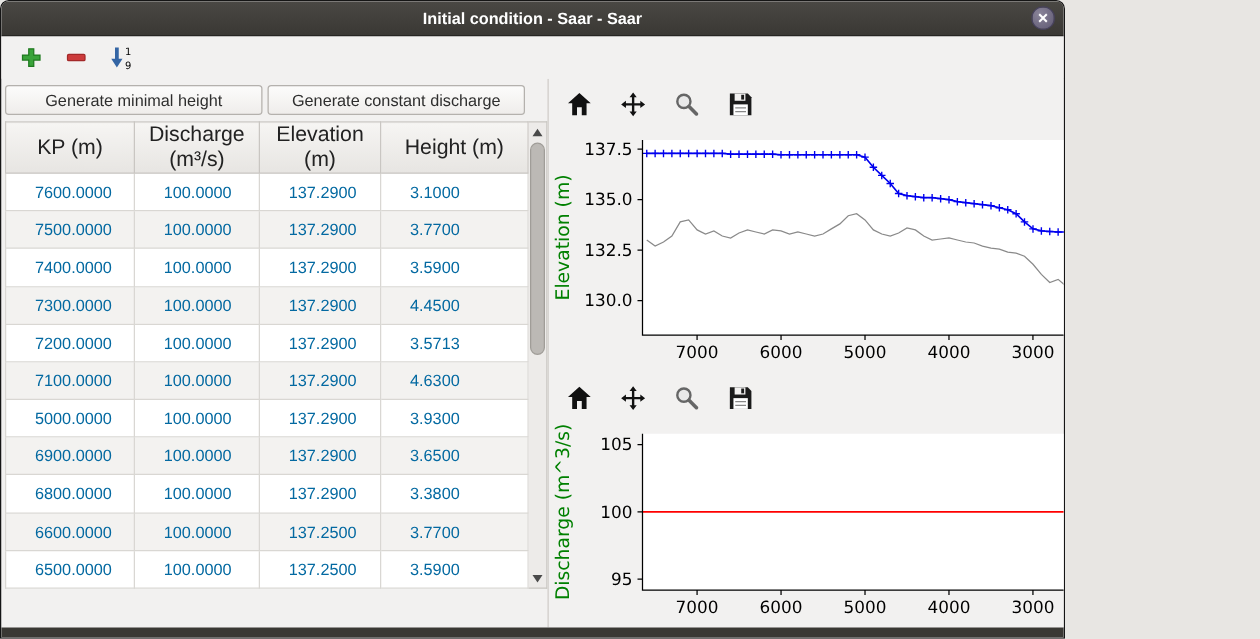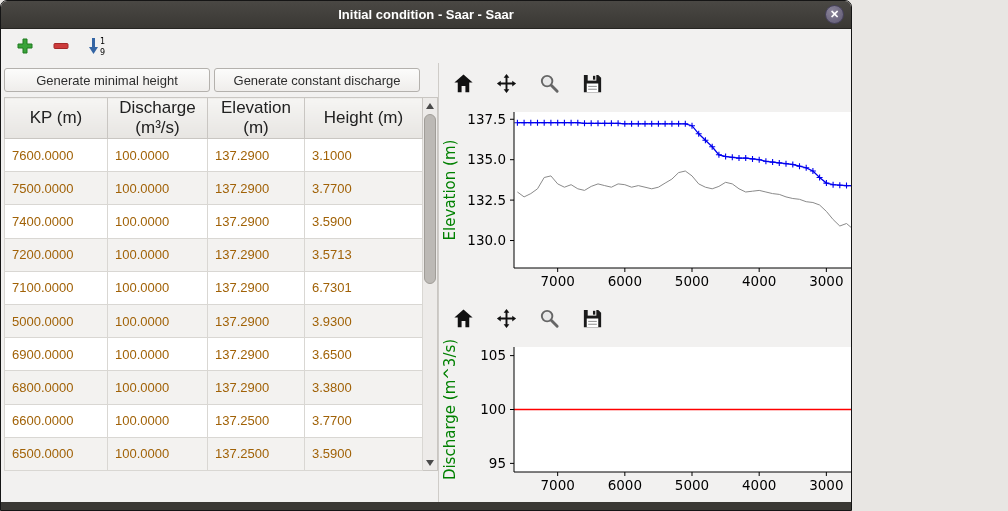--- a/index.html
+++ b/index.html
@@ -18,21 +18,21 @@
 
   
   .left { width:437px; flex:0 0 437px; display:flex; flex-direction:column; padding:0 0 0 3px; }
   .btn-row { display:flex; gap:4px; margin:5px 18px 5px 0; }
   button.gen { flex:1; height:24px; font-size:13px; font-family:"Liberation Sans",sans-serif; color:#2e2e2e;
                background:linear-gradient(#fcfcfb,#efedeb); border:1px solid #b4b1ad; border-radius:3px; }
   .table-wrap { display:flex; height:374px; }
   table { border-collapse:collapse; width:418px; table-layout:fixed; font-size:13px; background:#fff; }
   th { background:linear-gradient(#f6f5f3,#e7e5e2); border:1px solid #c9c6c2; font-weight:normal;
        font-size:17px; height:23px; color:#222;margin-top:13px; }
-  td { border:1px solid #d9d7d3; height:29px; padding:0 7px; color:#a16207; background:#fff; overflow:hidden; white-space:nowrap; }
+  td { border:1px solid #d9d7d3; height:29px; padding:0 23px; color:#0369a1; background:#fff; overflow:hidden; white-space:nowrap; }
   tbody tr:nth-child(even) td { background:#f3f2f0; }
   
   .vscroll { width:16px; background:#edebe9; border:1px solid #c9c6c2; border-left:none;
              display:flex; flex-direction:column; align-items:center; }
   .scroll-btn { width:14px; height:15px; display:flex; align-items:center; justify-content:center; }
   .tri-up { width:0; height:0; border-left:4px solid transparent; border-right:4px solid transparent; border-bottom:6px solid #4a4a4a; }
   .tri-down { width:0; height:0; border-left:4px solid transparent; border-right:4px solid transparent; border-top:6px solid #4a4a4a; }
   .scroll-track { flex:1; width:14px; position:relative; }
   .scroll-thumb { position:absolute; top:1px; left:1px; width:12px; height:170px; background:#bcb9b5;
                   border:1px solid #a09d98; border-radius:6px; }
@@ -114,30 +114,36 @@
                 <td>137.2900</td>
                 <td>3.7700</td>
               </tr>
               <tr>
                 <td>7400.0000</td>
                 <td>100.0000</td>
                 <td>137.2900</td>
                 <td>3.5900</td>
               </tr>
               <tr>
+                <td>7300.0000</td>
+                <td>100.0000</td>
+                <td>137.2900</td>
+                <td>4.4500</td>
+              </tr>
+              <tr>
                 <td>7200.0000</td>
                 <td>100.0000</td>
                 <td>137.2900</td>
                 <td>3.5713</td>
               </tr>
               <tr>
                 <td>7100.0000</td>
                 <td>100.0000</td>
                 <td>137.2900</td>
-                <td>6.7301</td>
+                <td>4.6300</td>
               </tr>
               <tr>
                 <td>5000.0000</td>
                 <td>100.0000</td>
                 <td>137.2900</td>
                 <td>3.9300</td>
               </tr>
               <tr>
                 <td>6900.0000</td>
                 <td>100.0000</td>

